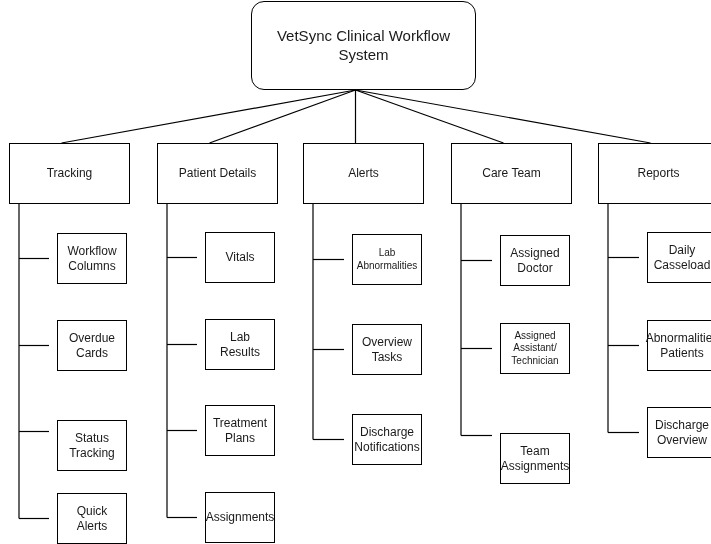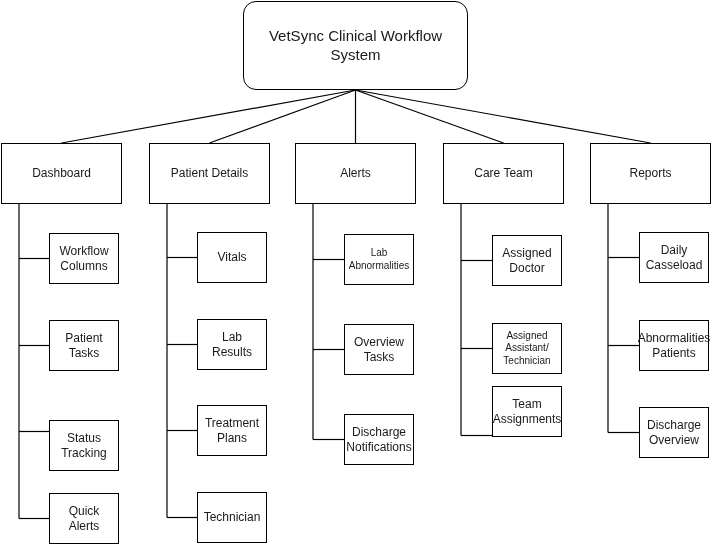--- a/index.html
+++ b/index.html
@@ -1,21 +1,21 @@
 <!DOCTYPE html>
 <html><head>
 <meta charset="utf-8">
 <style>
   html, body { margin: 0; padding: 0; background: #ffffff; }
   body { width: 711px; height: 544px; position: relative; overflow: hidden;
          font-family: "Liberation Sans", sans-serif; color: #1a1a1a; }
   svg.links { position: absolute; left: 0; top: 0; width: 711px; height: 544px; }
   .node { position: absolute; box-sizing: border-box; border: 1.2px solid #000; background: #fff;
           display: flex; align-items: center; justify-content: center; text-align: center;
-          line-height: 1.25; }
+          line-height: 1.25; margin-left: 8px; }
   .root { left: 243px; top: 1px; width: 225px; height: 89px; border-radius: 13px;
           font-size: 15px; padding: 0 14px; }
   .l1 { top: 143px; width: 121px; height: 61px; font-size: 12px; }
   .l2 { width: 70px; height: 51px; font-size: 12px; padding: 0 4px; }
   .l2.small { font-size: 10px; }
 </style>
 </head>
 <body>
 
 <svg class="links" id="links">
@@ -43,39 +43,39 @@
     <line x1="461" y1="204" x2="461" y2="435.5" stroke="#000" stroke-width="1.2"></line>
     <line x1="355.5" y1="90" x2="650.5" y2="143" stroke="#000" stroke-width="1.2"></line>
     <line x1="608" y1="257.5" x2="639" y2="257.5" stroke="#000" stroke-width="1.2"></line>
     <line x1="608" y1="345.5" x2="639" y2="345.5" stroke="#000" stroke-width="1.2"></line>
     <line x1="608" y1="432.5" x2="639" y2="432.5" stroke="#000" stroke-width="1.2"></line>
     <line x1="608" y1="204" x2="608" y2="432.5" stroke="#000" stroke-width="1.2"></line>
   </svg>
 
 <div class="node root">VetSync Clinical Workflow System</div>
 
-<div class="node l1" style="left:1px">Dashboard</div>
+<div class="node l1" style="left:1px">Tracking</div>
 <div class="node l1" style="left:149px">Patient Details</div>
 <div class="node l1" style="left:295px">Alerts</div>
 <div class="node l1" style="left:443px">Care Team</div>
 <div class="node l1" style="left:590px">Reports</div>
 
 <div class="node l2" style="left:49px;top:233px">Workflow Columns</div>
-<div class="node l2" style="left:49px;top:320px">Patient Tasks</div>
+<div class="node l2" style="left:49px;top:320px">Overdue Cards</div>
 <div class="node l2" style="left:49px;top:420px">Status Tracking</div>
 <div class="node l2" style="left:49px;top:493px">Quick Alerts</div>
 
 <div class="node l2" style="left:197px;top:232px">Vitals</div>
 <div class="node l2" style="left:197px;top:319px">Lab Results</div>
 <div class="node l2" style="left:197px;top:405px">Treatment Plans</div>
-<div class="node l2" style="left:197px;top:492px">Technician</div>
+<div class="node l2" style="left:197px;top:492px">Assignments</div>
 
 <div class="node l2 small" style="left:344px;top:234px">Lab Abnormalities</div>
 <div class="node l2" style="left:344px;top:324px">Overview Tasks</div>
 <div class="node l2" style="left:344px;top:414px">Discharge Notifications</div>
 
 <div class="node l2" style="left:492px;top:235px">Assigned Doctor</div>
 <div class="node l2 small" style="left:492px;top:323px">Assigned Assistant/ Technician</div>
-<div class="node l2" style="left:492px;top:386px">Team Assignments</div>
+<div class="node l2" style="left:492px;top:433px">Team Assignments</div>
 
 <div class="node l2" style="left:639px;top:232px">Daily Casseload</div>
 <div class="node l2" style="left:639px;top:320px">Abnormalities Patients</div>
 <div class="node l2" style="left:639px;top:407px">Discharge Overview</div>
 
 </body></html>

